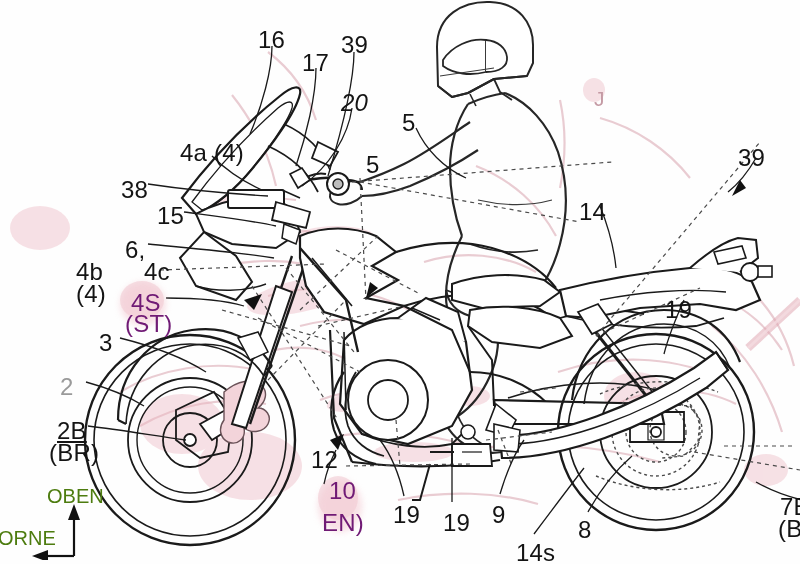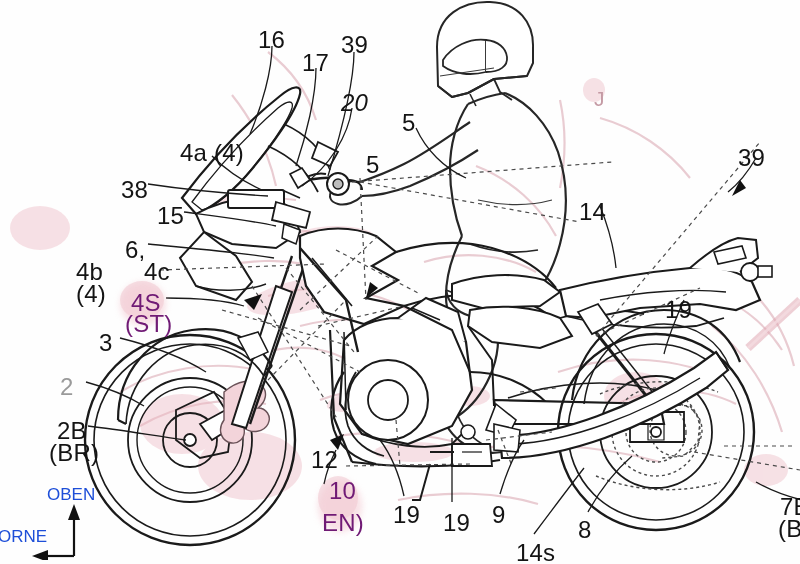--- a/index.html
+++ b/index.html
@@ -6,21 +6,21 @@
   body{width:800px;height:564px;overflow:hidden;
        font-family:"Liberation Sans", sans-serif;}
   #stage{position:relative;width:800px;height:564px;background:#fefefe;overflow:hidden;}
   #art{position:absolute;left:0;top:0;width:800px;height:564px;}
   .lbl{position:absolute;color:#141414;font-family:"Liberation Sans", sans-serif;
        font-size:24px;line-height:1.05;white-space:pre;letter-spacing:.2px;}
   .lbl.gray{color:#9a9a9a;}
   .lbl.pink{color:#701a75;}
   .lbl.pinkj{color:#c49aa4;font-style:normal;font-size:21px;}
   .hl{position:absolute;border-radius:50%;background:#f3c9d2;opacity:.55;filter:blur(3px);}
-  .ori{position:absolute;color:#1d4ed8;font-size:17px;font-family:"Liberation Sans", sans-serif;}
+  .ori{position:absolute;color:#4d7c0f;font-size:20px;font-family:"Liberation Sans", sans-serif;}
 </style>
 </head>
 <body>
 
 <div id="stage">
 
   <svg id="art" viewBox="0 0 800 564" xmlns="http://www.w3.org/2000/svg">
     <defs>
       <g id="defs-empty"></g>
     </defs>
@@ -365,21 +365,21 @@
   <div class="lbl" style="left:125px;top:237px;">6,</div>
   <div class="lbl" style="left:128px;top:259px;margin-left:16px;">4c</div>
   <div class="lbl" style="left:76px;top:259px;">4b</div>
   <div class="lbl" style="left:76px;top:281px;">(4)</div>
   <div class="hl" style="left:120px;top:282px;width:46px;height:44px;"></div>
   <div class="lbl pink" style="left:131px;top:290px;">4S</div>
   <div class="lbl pink" style="left:125px;top:311px;">(ST)</div>
   <div class="lbl" style="left:665px;top:297px;">19</div>
   <div class="lbl" style="left:99px;top:330px;">3</div>
   <div class="lbl gray" style="left:60px;top:374px;">2</div>
-  <div class="lbl" style="left:57px;top:418px;">2B</div>
+  <div class="lbl" style="left:57px;top:418px;text-decoration:underline;">2B</div>
   <div class="lbl" style="left:49px;top:440px;">(BR)</div>
   <div class="lbl" style="left:311px;top:447px;">12</div>
   <div class="hl" style="left:318px;top:480px;width:44px;height:52px;"></div>
   <div class="lbl pink" style="left:329px;top:478px;">10</div>
   <div class="lbl pink" style="left:322px;top:510px;">EN)</div>
   <div class="lbl" style="left:393px;top:502px;">19</div>
   <div class="lbl" style="left:443px;top:510px;">19</div>
   <div class="lbl" style="left:492px;top:502px;">9</div>
   <div class="lbl" style="left:578px;top:517px;">8</div>
   <div class="lbl" style="left:516px;top:540px;">14s</div>

